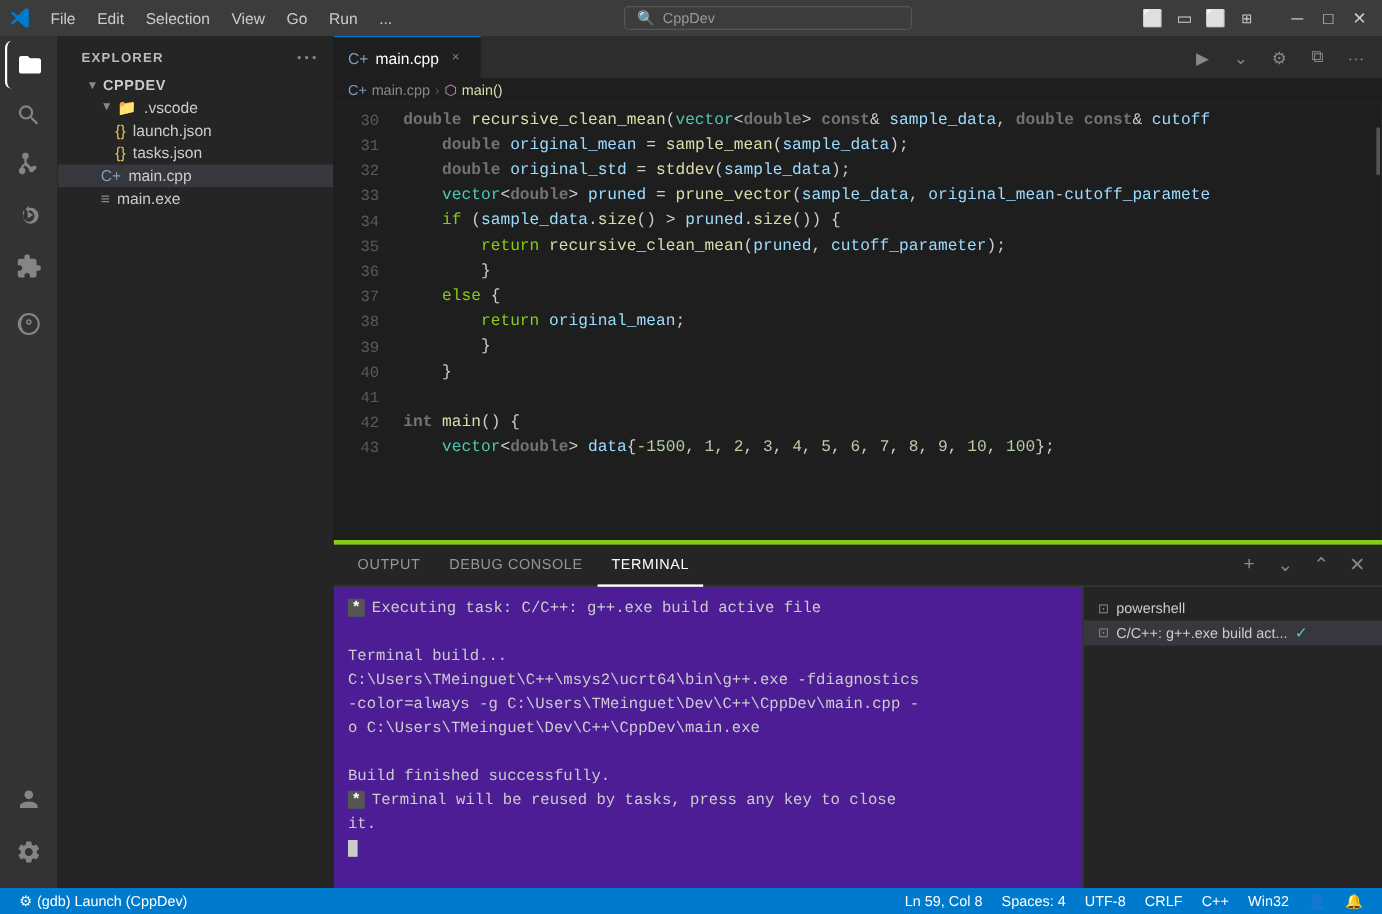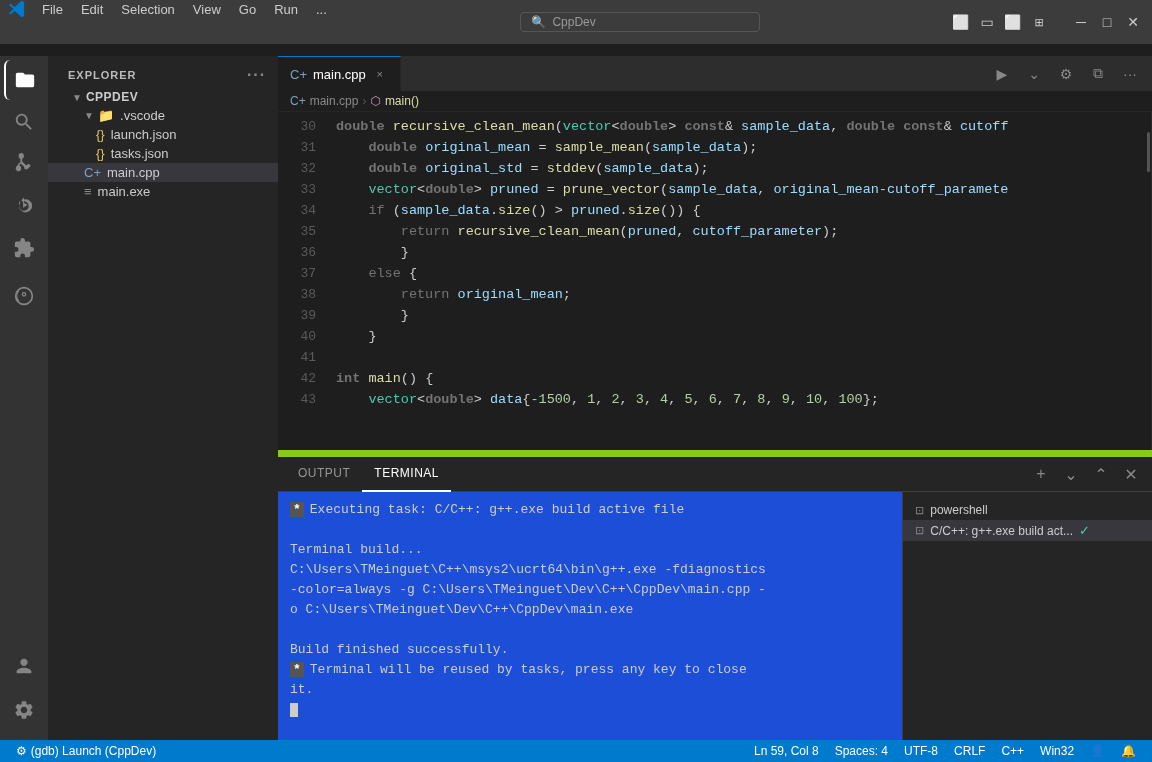--- a/index.html
+++ b/index.html
@@ -10,22 +10,23 @@
       width: 1152px;
       height: 762px;
       overflow: hidden;
       display: flex;
       flex-direction: column;
     }
 
     
     #titlebar {
       display: flex;
+      align-items: center;
       background: #3c3c3c;
-      height: 44px;
+      height: 30px;
       padding: 0 8px;
       gap: 8px;
       flex-shrink: 0;
     }
     #titlebar .vscode-icon {
       width: 18px; height: 18px;
       display: flex; align-items: center; justify-content: center;
     }
     #titlebar .vscode-icon svg { width: 18px; height: 18px; }
     #titlebar .menu-items {
@@ -60,21 +61,20 @@
       display: flex; align-items: center; justify-content: center;
       font-size: 14px; color: #cccccc; cursor: pointer;
       border-radius: 3px;
     }
 
     
     #main-layout {
       display: flex;
       flex: 1;
       overflow: hidden;
-      margin-top: 12px;
     }
 
     
     #activity-bar {
       width: 48px;
       background: #333333;
       display: flex;
       flex-direction: column;
       align-items: center;
       padding-top: 4px;
@@ -248,21 +248,21 @@
     .code-line {
       height: 21px;
       display: flex;
       align-items: center;
       white-space: pre;
       font-size: 13.5px;
     }
 
     
     .kw { color: #737373; font-weight: bold; } 
-    .kw2 { color: #737373; } 
+    .kw2 { color: #84cc16; } 
     .fn { color: #dcdcaa; }
     .num { color: #b5cea8; }
     .type { color: #4ec9b0; }
     .param { color: #9cdcfe; }
     .op { color: #cccccc; }
 
     
     #scrollbar-area {
       width: 14px;
       background: #1e1e1e;
@@ -274,22 +274,22 @@
       position: absolute;
       right: 2px;
       top: 20px;
       height: 40px;
       border-radius: 2px;
     }
 
     
     #panel {
       height: 290px;
-      background: #1d4ed8;
-      border-top: 7px solid #84cc16;
+      background: #4c1d95;
+      border-top: 4px solid #84cc16;
       display: flex;
       flex-direction: column;
       flex-shrink: 0;
     }
 
     
     #panel-tabs {
       display: flex;
       align-items: center;
       background: #252526;
@@ -662,20 +662,21 @@
         <div class="scroll-indicator"></div>
 
         <div style="position:absolute;right:0;top:0;bottom:0;width:1px;background:#2a2a2a"></div>
       </div>
     </div>
 
     <div id="panel">
 
       <div id="panel-tabs">
         <div class="panel-tab">OUTPUT</div>
+        <div class="panel-tab">DEBUG CONSOLE</div>
         <div class="panel-tab active">TERMINAL</div>
         <div id="panel-tab-actions">
           <div class="panel-tab-btn" title="New Terminal">+</div>
           <div class="panel-tab-btn">⌄</div>
           <div class="panel-tab-btn">⌃</div>
           <div class="panel-tab-btn">✕</div>
         </div>
       </div>
 
       <div id="panel-body">

